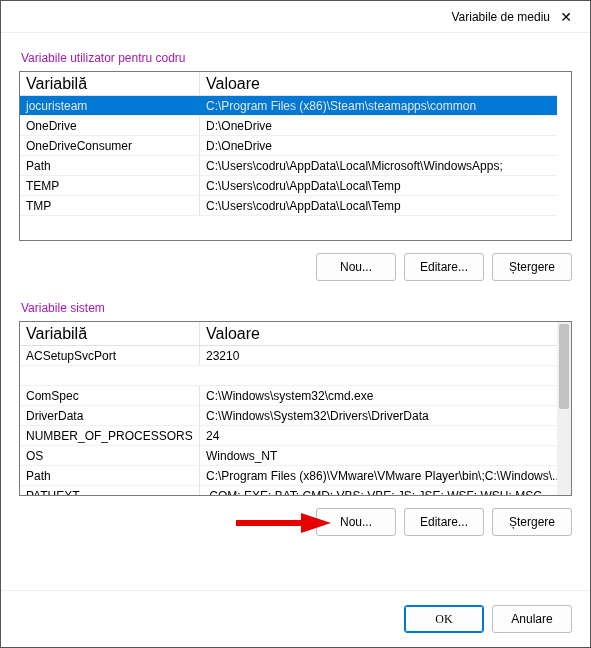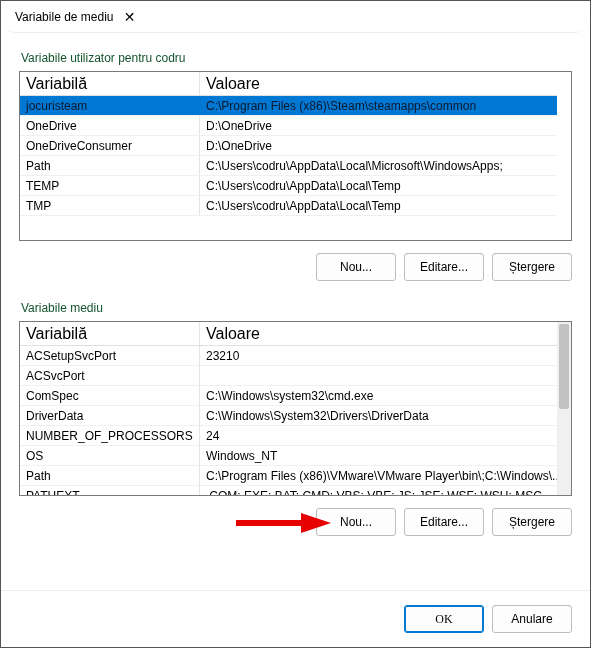--- a/index.html
+++ b/index.html
@@ -17,41 +17,40 @@
   height: 648px;
   border: 1px solid #555;
   background: #fff;
   display: flex;
   flex-direction: column;
 }
 .titlebar {
   height: 32px;
   display: flex;
   align-items: center;
-  justify-content: flex-start;
+  justify-content: flex-end;
   padding: 0 8px 0 14px;
   border-bottom: 1px solid #eee;
-  border-radius: 15px;
 }
 .titlebar .title { font-size: 12px; }
 .close-btn {
   width: 32px; height: 28px;
   display: flex; align-items: center; justify-content: center;
   font-size: 14px; cursor: pointer;
 }
 .content {
   padding: 12px 18px 14px 18px;
   flex: 1;
   display: flex;
   flex-direction: column;
 }
 .section { margin-bottom: 8px; }
 .section-label {
   font-size: 12px;
-  color: #14532d;
+  color: #a21caf;
   padding: 6px 2px 6px 2px;
 }
 .listbox {
   border: 1px solid #7a7a7a;
   background: #fff;
   position: relative;
   width: 100%;
 }
 .listbox.user { height: 170px; }
 .listbox.system { height: 175px; }
@@ -85,21 +84,21 @@
 }
 .row {
   display: flex;
   height: 20px;
   align-items: center;
   border-bottom: 1px solid #f0f0f0;
   font-size: 12px;
 }
 .row.selected {
   background: #0078d4;
-  color: #0f172a;
+  color: #e5e5e5;
 }
 .row.selected .col-name { border-right-color: #0078d4; }
 .scrollbar {
   position: absolute;
   right: 0; top: 0; bottom: 0;
   width: 14px;
   background: #f0f0f0;
 }
 .scrollbar .thumb {
   position: absolute;
@@ -196,34 +195,33 @@
         </div>
       </div>
       <div class="btn-row">
         <button class="btn">Nou...</button>
         <button class="btn">Editare...</button>
         <button class="btn">Ștergere</button>
       </div>
     </div>
 
     <div class="section">
-      <div class="section-label">Variabile mediu</div>
+      <div class="section-label">Variabile sistem</div>
       <div class="listbox system">
         <div class="list-inner">
           <div class="hdr">
             <div class="col-name">Variabilă</div>
             <div class="col-val">Valoare</div>
           </div>
           <div id="system-rows">
               <div class="row">
                 <div class="col-name">ACSetupSvcPort</div>
                 <div class="col-val">23210</div>
               </div>
               <div class="row">
-                <div class="col-name">ACSvcPort</div>
               </div>
               <div class="row">
                 <div class="col-name">ComSpec</div>
                 <div class="col-val">C:\Windows\system32\cmd.exe</div>
               </div>
               <div class="row">
                 <div class="col-name">DriverData</div>
                 <div class="col-val">C:\Windows\System32\Drivers\DriverData</div>
               </div>
               <div class="row">

